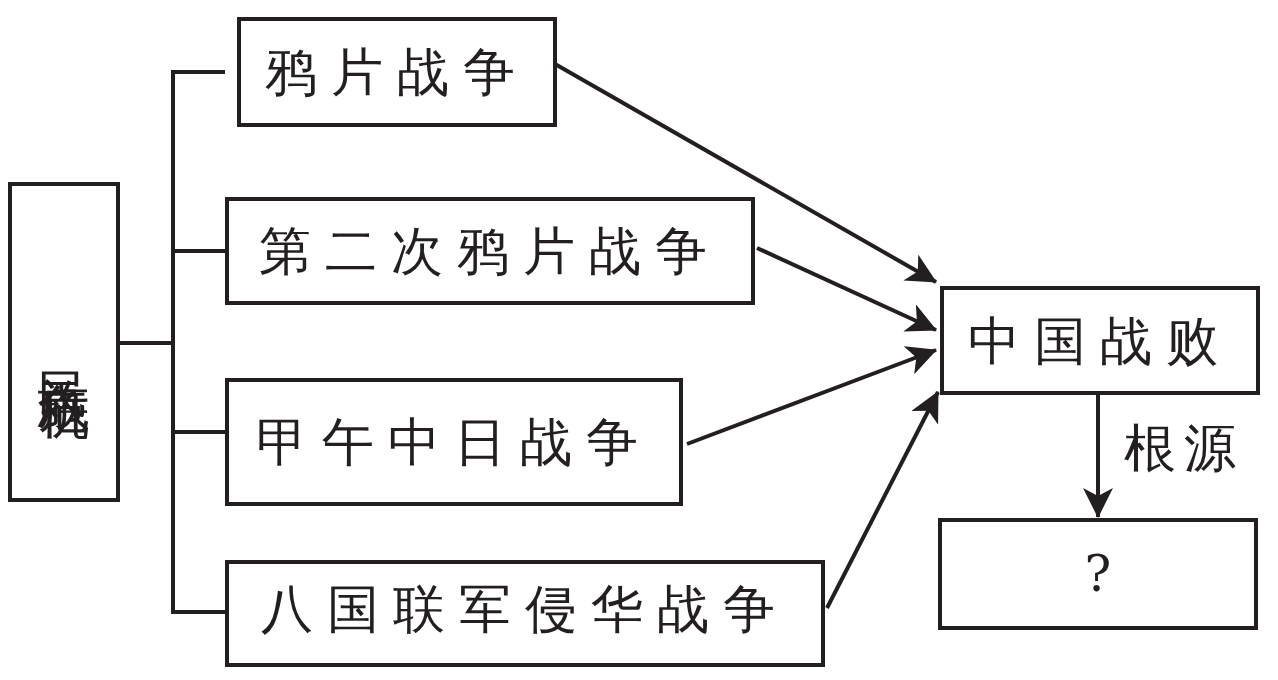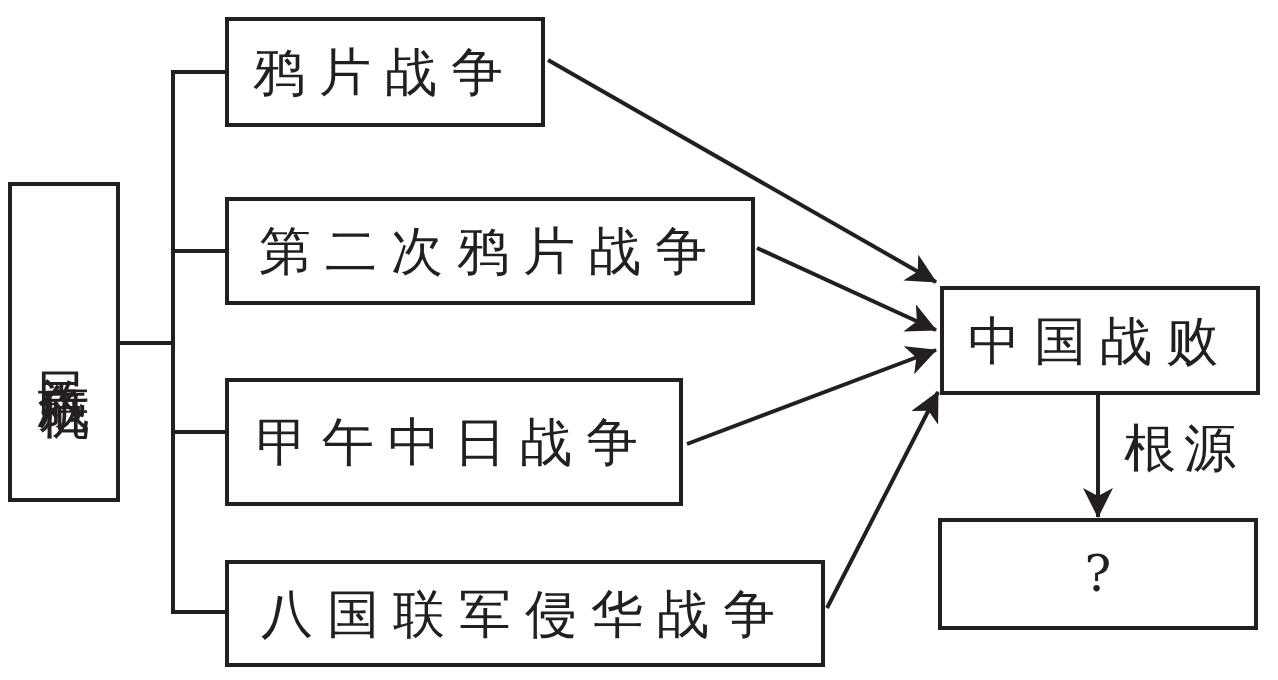--- a/index.html
+++ b/index.html
@@ -36,33 +36,33 @@
     <line x1="687" y1="444" x2="936" y2="350" marker-end="url(#ahBig)"></line>
     <line x1="827" y1="608" x2="938" y2="392" marker-end="url(#ahBig)"></line>
     <line x1="1098" y1="395" x2="1098" y2="517" marker-end="url(#ahBig)"></line>
   </g>
 </svg>
 
 <div class="box vbox" style="left:8px; top:182px; width:112px; height:320px;">
   <span>民族危机</span>
 </div>
 
-<div class="box" style="left:225px; top:17px; width:320px; height:110px;">
+<div class="box" style="left:237px; top:17px; width:320px; height:110px;">
   <span>鸦片战争</span>
 </div>
 
 <div class="box" style="left:225px; top:197px; width:530px; height:108px;">
   <span>第二次鸦片战争</span>
 </div>
 
 <div class="box" style="left:225px; top:378px; width:458px; height:128px;">
   <span>甲午中日战争</span>
 </div>
 
-<div class="box" style="left:225px; top:560px; width:600px; height:107px;">
+<div class="box" style="left:225px; top:560px; width:600px; height:107px;font-family:Liberation Mono, monospace;">
   <span>八国联军侵华战争</span>
 </div>
 
 <div class="box" style="left:940px; top:286px; width:320px; height:109px;justify-content:center;">
   <span>中国战败</span>
 </div>
 
 <div class="label" style="left:1124px; top:422px;text-align:right;">根源</div>
 
 <div class="box" style="left:938px; top:518px; width:320px; height:112px;">

